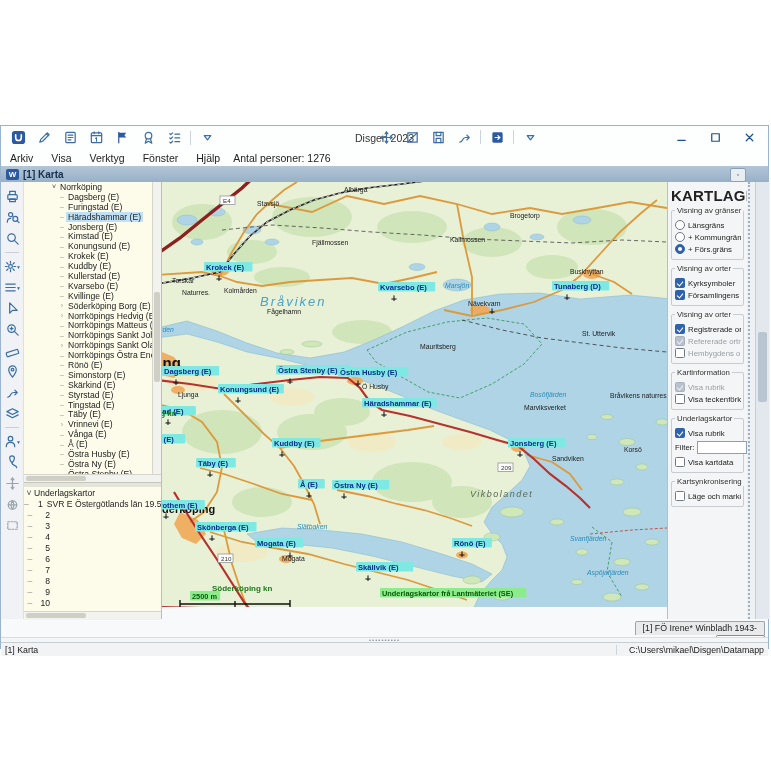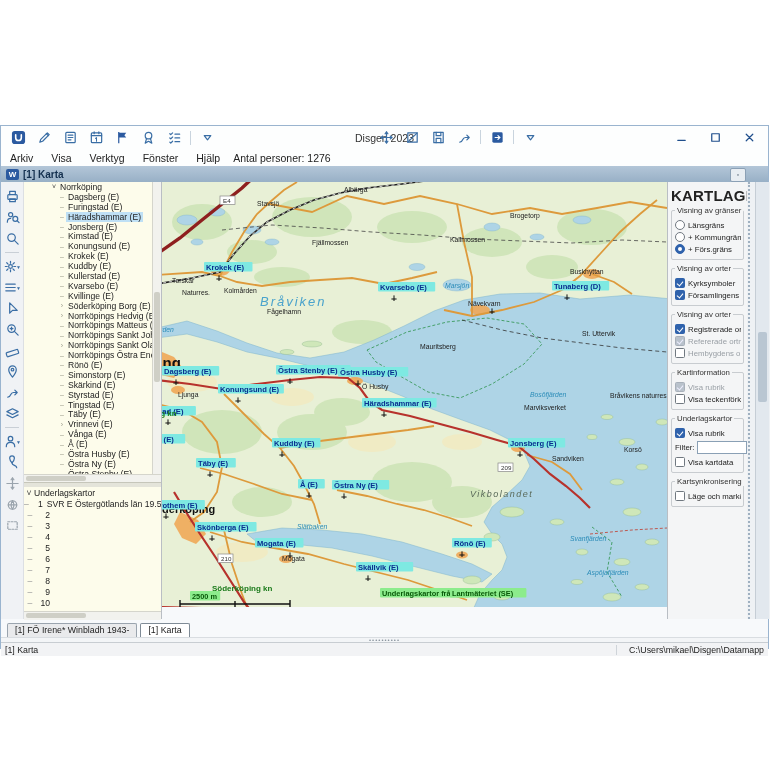--- a/index.html
+++ b/index.html
@@ -73,21 +73,21 @@
   .rb.on{border-color:#2f62ac;background:#2f62ac;}
   .rb.on::after{content:"";position:absolute;left:2px;top:2px;width:4px;height:4px;border-radius:50%;background:#fff;}
   .filter-row{display:flex;align-items:center;margin:3px 0;font-size:7.8px;color:#222;}
   .filter-row input{width:44px;height:9px;border:1px solid #8aa0b5;font-size:7.5px;margin-left:2px;background:#fff;}
   
   .edge{position:absolute;left:746px;top:0;width:23px;height:100%;background:#eef1f4;}
   .vsplit{position:absolute;left:1px;top:0;width:5px;height:100%;border-left:2px dotted #9fb0c0;}
   .vscroll{position:absolute;left:8px;top:0;width:13px;height:100%;background:#e2e8ee;border-left:1px solid #c5cdd5;}
   .vthumb{position:absolute;left:2px;top:150px;width:9px;height:70px;background:#b9c6d2;border-radius:2px;}
   
-  .tabsrow{position:absolute;left:0;top:495px;width:100%;height:16px;display:flex;align-items:flex-end;padding-left:6px;box-sizing:border-box;background:#f7f9fb;}
+  .tabsrow{position:absolute;left:0;top:495px;width:100%;height:16px;display:flex;align-items:flex-end;padding-left:6px;box-sizing:border-box;background:#f7f9fb;flex-direction:column;}
   .tab{font-size:8.8px;color:#222;border:1px solid #9aa4ae;border-bottom:none;background:#e9eaec;
     padding:1px 7px 2px 7px;margin-right:3px;border-radius:2px 2px 0 0;white-space:nowrap;}
   .tab.active{background:#fff;font-weight:normal;border-color:#7f8b96;}
   .dotsrow{position:absolute;left:0;top:511px;width:100%;height:5px;background:#f3f5f7;border-top:1px solid #d9dde1;
     text-align:center;font-size:6px;color:#8a949e;line-height:4px;letter-spacing:1px;}
   .statusbar{position:absolute;left:0;top:516px;width:100%;height:14px;background:#f2f3f5;border-top:1px solid #c8cdd2;
     font-size:8.8px;color:#222;display:flex;align-items:center;padding:0 4px;box-sizing:border-box;}
   .statusbar .sright{margin-left:auto;border-left:1px solid #cfd4d9;padding-left:12px;}
   
   text{font-family:"Liberation Sans","DejaVu Sans",sans-serif;}

